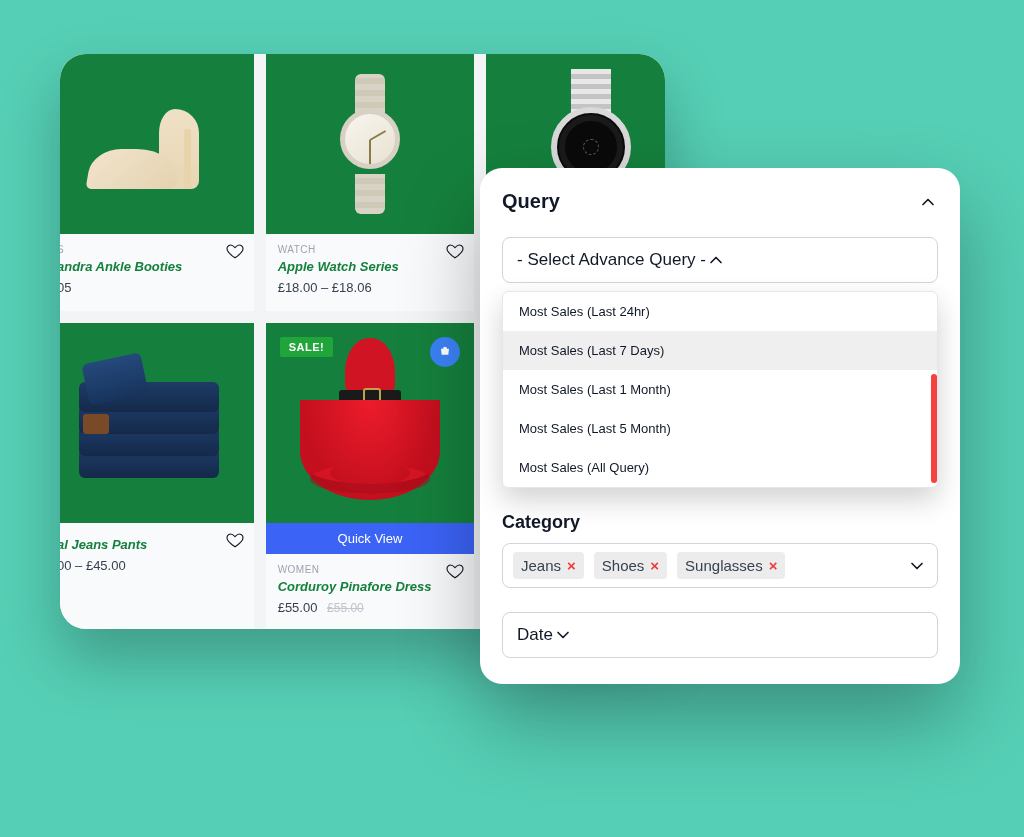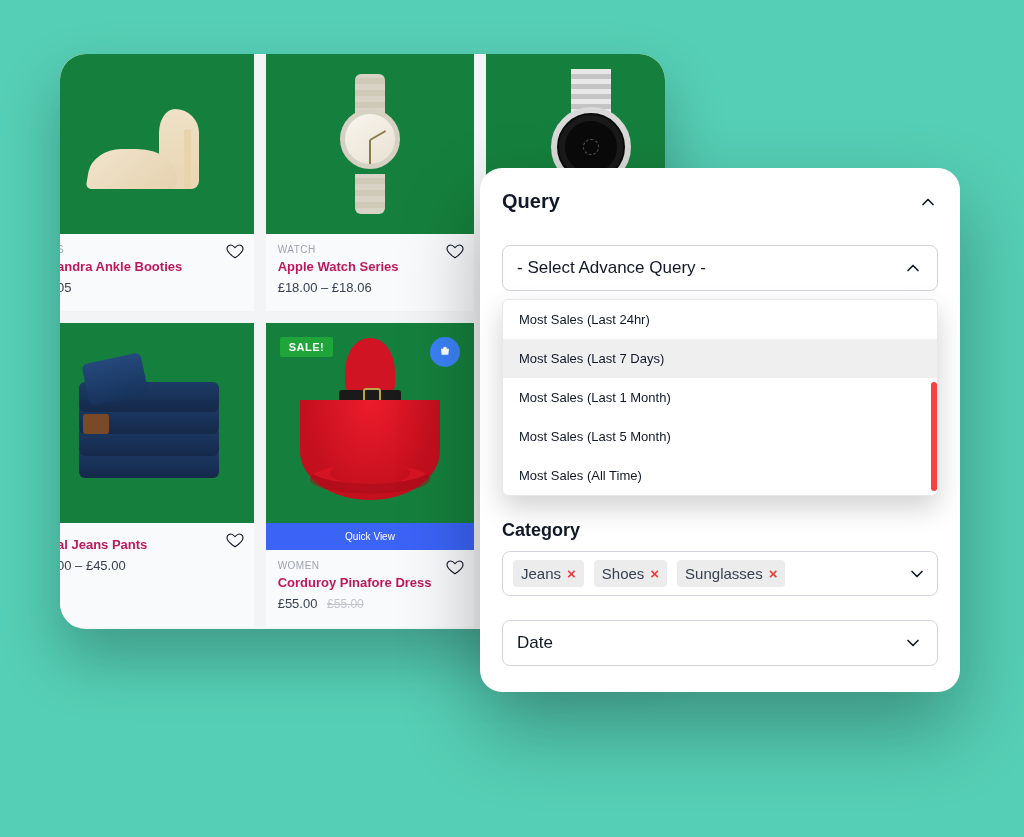--- a/index.html
+++ b/index.html
@@ -77,21 +77,21 @@
     background: #3b82f6;
     display: flex;
     align-items: center;
     justify-content: center;
   }
   .cart-bubble svg { width: 16px; height: 16px; fill: #fff; }
   .quickview-bar {
     background: #3b63f6;
     color: #fff;
     text-align: center;
-    font-size: 10px;
+    font-size: 13px;
     padding: 8px 0;
   }
   .product-meta {
     padding: 10px 12px 16px;
     position: relative;
     background: #f9fafb;
   }
   .heart {
     position: absolute;
     top: 8px;
@@ -101,22 +101,23 @@
   .cat {
     font-size: 10px;
     letter-spacing: .5px;
     color: #9ca3af;
     text-transform: uppercase;
     margin-bottom: 4px;
   }
   .title {
     font-size: 13px;
     font-weight: 700;
-    color: #be185d;
+    color: #15803d;
     margin-bottom: 6px;
+    font-style: italic;
   }
   .price {
     font-size: 13px;
     color: #374151;
   }
   .price .strike { color: #c0c4cc; text-decoration: line-through; margin-left: 6px; font-size: 12px; }
 
   
   .heel { position: relative; width: 120px; height: 90px; }
   .heel .toe { position:absolute; left:0; bottom:0; width:90px; height:40px; background: linear-gradient(135deg,#f1e4cc,#e5d2b0); border-radius: 50px 80px 10px 10px / 40px 60px 10px 10px; transform: skewX(-10deg); }
@@ -164,21 +165,21 @@
     width: 480px;
     background: #fff;
     border-radius: 22px;
     box-shadow: 0 36px 80px rgba(0,0,0,.30);
     padding: 22px 22px 26px;
   }
   .qp-header {
     display: flex;
     align-items: center;
     justify-content: space-between;
-    margin-bottom: 32px;
+    margin-bottom: 24px;
   }
   .qp-header .qtitle {
     font-size: 20px;
     font-weight: 700;
     color: #111827;
   }
   .chev { width: 20px; height: 20px; }
   .chev.up svg { transform: rotate(180deg); }
   .chev svg { width:20px; height:20px; fill:none; stroke:#111827; stroke-width:2; stroke-linecap:round; stroke-linejoin:round; }
 
@@ -187,21 +188,21 @@
     font-weight: 600;
     color: #111827;
     margin-bottom: 10px;
   }
   .select-box {
     border: 1px solid #d1d5db;
     border-radius: 8px;
     padding: 12px 14px;
     display: flex;
     align-items: center;
-    justify-content: space-between;
+    justify-content: flex-start;
     font-size: 17px;
     color: #111827;
     background:#fff;
   }
   .dropdown-wrap {
     position: relative;
     margin-bottom: 24px;
   }
   .dropdown-list {
     position: relative;
@@ -402,21 +403,21 @@
           <svg viewBox="0 0 24 24">
               <polyline points="6 9 12 15 18 9"></polyline>
             </svg>
         </span>
       </div>
       <div class="dropdown-list">
         <div class="opt">Most Sales (Last 24hr)</div>
         <div class="opt hl">Most Sales (Last 7 Days)</div>
         <div class="opt">Most Sales (Last 1 Month)</div>
         <div class="opt">Most Sales (Last 5 Month)</div>
-        <div class="opt">Most Sales (All Time)</div>
+        <div class="opt">Most Sales (All Query)</div>
         <div class="dropdown-scroll"></div>
       </div>
     </div>
 
     <div class="field-label">Category</div>
     <div class="chips-box">
       <span class="chip">
         <span>Jeans</span>
         <span class="x">×</span>
       </span>

